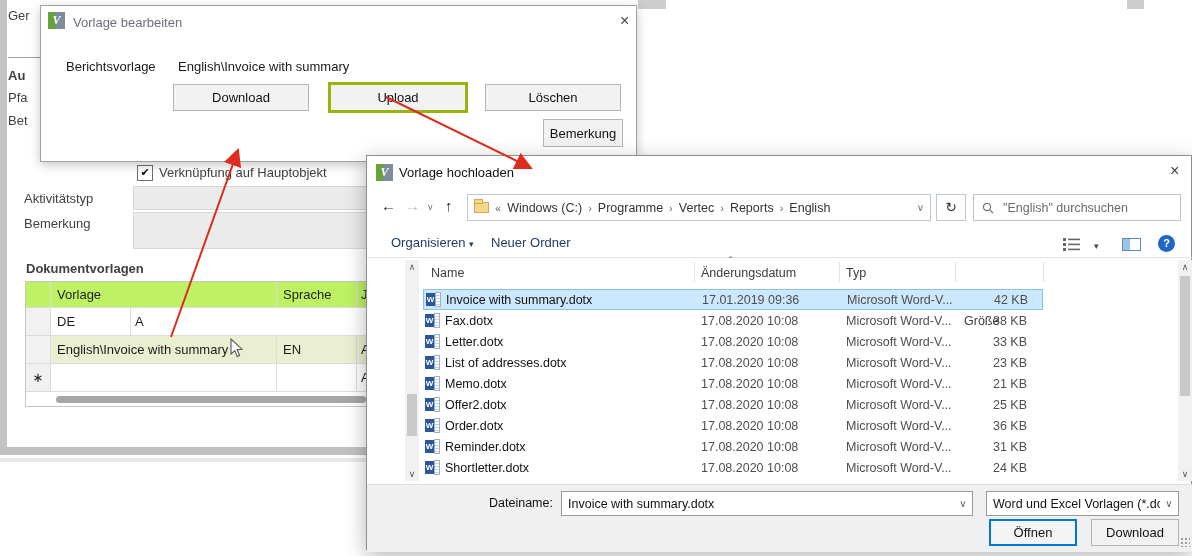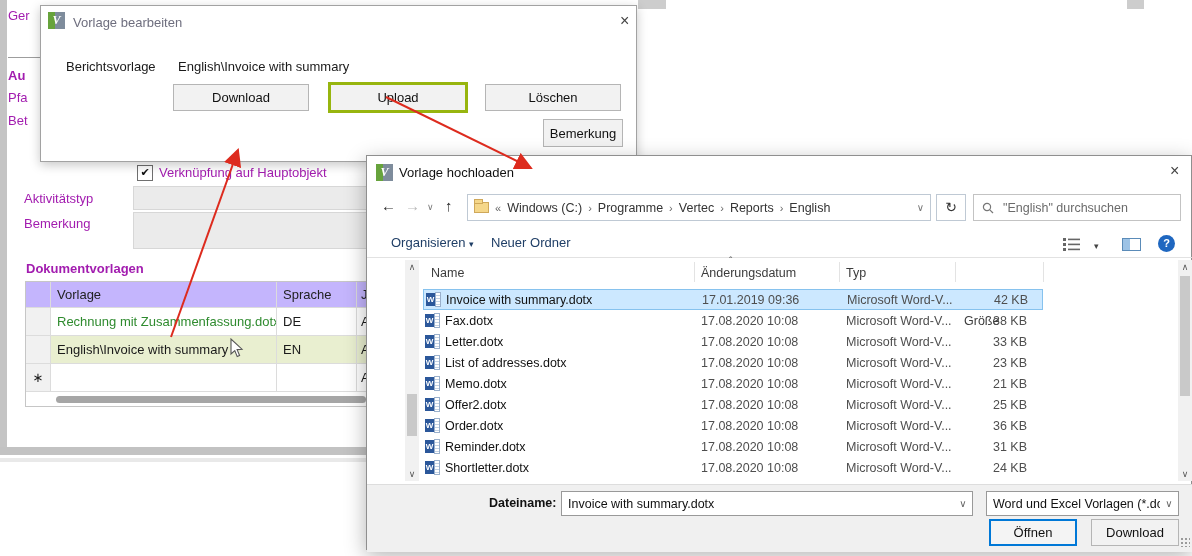--- a/index.html
+++ b/index.html
@@ -2,39 +2,39 @@
 <html><head>
 <meta charset="utf-8">
 <style>
   html,body{margin:0;padding:0;background:#fff;}
   .stage{position:relative;width:1192px;height:556px;overflow:hidden;background:#fff;
          font-family:"Liberation Sans","DejaVu Sans",sans-serif;color:#1a1a1a;font-size:13px;}
   .abs{position:absolute;}
 
   
   .bg-strip{left:0;top:0;width:7px;height:447px;background:#c4c4c4;}
-  .bg-label{color:#a21caf;white-space:nowrap;}
+  .bg-label{color:#404040;white-space:nowrap;}
   .bg-label.bold{font-weight:bold;}
   .bg-divider{left:8px;top:57px;width:33px;height:0;border-top:1px solid #9d9d9d;}
   .bg-bottom1{left:0;top:447px;width:367px;height:8px;background:#c2c2c2;}
   .bg-bottom2{left:0;top:458px;width:367px;height:4px;background:#e9e9e9;}
   .bg-topbit{top:0;height:9px;background:#cdcdcd;}
   .gray-field{background:#ebebeb;border:1px solid #d7d7d7;box-sizing:border-box;}
   .cb-box{left:137px;top:165px;width:14px;height:14px;background:#fff;border:1px solid #6f6f6f;
           text-align:center;line-height:13px;font-size:11px;color:#111;}
   
   .dtable{left:25px;top:281px;width:346px;background:#fff;border:1px solid #c6c6c6;box-sizing:border-box;}
   .trow{display:flex;border-bottom:1px solid #dcdcdc;}
   .tcell{border-right:1px solid #dcdcdc;box-sizing:border-box;padding:0 6px;display:flex;align-items:center;
          overflow:hidden;white-space:nowrap;}
   .c-sel{width:25px;background:#f1f1f1;justify-content:center;padding:0;}
   .c-vor{width:226px;}
   .c-spr{width:80px;}
   .c-ja{width:13px;border-right:none;padding:0 0 0 4px;}
-  .trow.hdr .tcell{background:#c4b5fd;color:#222;}
+  .trow.hdr .tcell{background:#bef264;color:#222;}
   .trow.hdr{height:25px;}
   .trow.r{height:27px;}
   .green-text{color:#2f8b2f;}
   .hl .c-vor,.hl .c-spr,.hl .c-ja{background:#e9efd0;}
   .scrollrow{height:14px;position:relative;border-bottom:none;}
   .hthumb{position:absolute;left:30px;top:4px;width:310px;height:7px;background:#a6a6a6;border-radius:4px;}
 
   
   .dlg{background:#fff;box-sizing:border-box;}
   .titlebar{position:absolute;left:0;top:0;right:0;height:30px;}
@@ -98,21 +98,21 @@
   .ft{width:115px;flex:none;color:#4e4e4e;}
   .fs{width:74px;flex:none;color:#4e4e4e;text-align:right;padding-right:8px;box-sizing:border-box;}
   .wicon{position:relative;width:15px;height:15px;display:inline-block;}
   .wicon .wletter{position:absolute;left:0;top:1px;width:9px;height:13px;background:#2b579a;color:#fff;
                   font-size:8px;font-weight:bold;line-height:13px;text-align:center;}
   .wicon .wpage{position:absolute;left:9px;top:0;width:6px;height:15px;background:#fff;border:1px solid #9ab0cc;
                 box-sizing:border-box;background-image:repeating-linear-gradient(#fff 0 2px,#c3d2e4 2px 3px);}
 
   
   .dlg2-footer{position:absolute;left:0;top:328px;width:826px;height:67px;background:#f0f0f0;border-top:1px solid #ddd;}
-  .fname-label{position:absolute;left:122px;top:11px;font-size:12.5px;color:#111;font-weight:bold;}
+  .fname-label{position:absolute;left:122px;top:11px;font-size:12.5px;color:#111;}
   .combo{position:absolute;background:#fff;border:1px solid #999;box-sizing:border-box;height:25px;
          display:flex;align-items:center;font-size:12.5px;color:#111;}
   .combo input{border:none;outline:none;flex:1;font:12.5px "Liberation Sans","DejaVu Sans",sans-serif;color:#111;padding:0 0 0 6px;background:transparent;}
   .combo .chev{width:18px;text-align:center;color:#666;font-size:10px;flex:none;}
   .btn-open{position:absolute;left:622px;top:34px;width:88px;height:27px;border:2px solid #0078d7;background:#f4f4f4;}
   .btn-cancel{position:absolute;left:724px;top:34px;width:88px;height:27px;}
   .grip{position:absolute;left:813px;top:52px;width:10px;height:10px;
         background-image:radial-gradient(circle,#9a9a9a 1px,transparent 1.2px);background-size:4px 4px;}
 
   .arrows{position:absolute;left:0;top:0;z-index:60;pointer-events:none;}
@@ -145,21 +145,20 @@
 
   <div class="abs dtable">
     <div class="trow hdr">
       <div class="tcell c-sel"></div>
       <div class="tcell c-vor">Vorlage</div>
       <div class="tcell c-spr">Sprache</div>
       <div class="tcell c-ja">Ja</div>
     </div>
     <div class="trow r">
       <div class="tcell c-sel"></div>
-      <div class="tcell c-vor green-text">Rechnung mit Zusammenfassung.dotx</div>
       <div class="tcell c-spr">DE</div>
       <div class="tcell c-ja">A</div>
     </div>
     <div class="trow r hl">
       <div class="tcell c-sel"></div>
       <div class="tcell c-vor">English\Invoice with summary</div>
       <div class="tcell c-spr">EN</div>
       <div class="tcell c-ja">A</div>
     </div>
     <div class="trow r">

